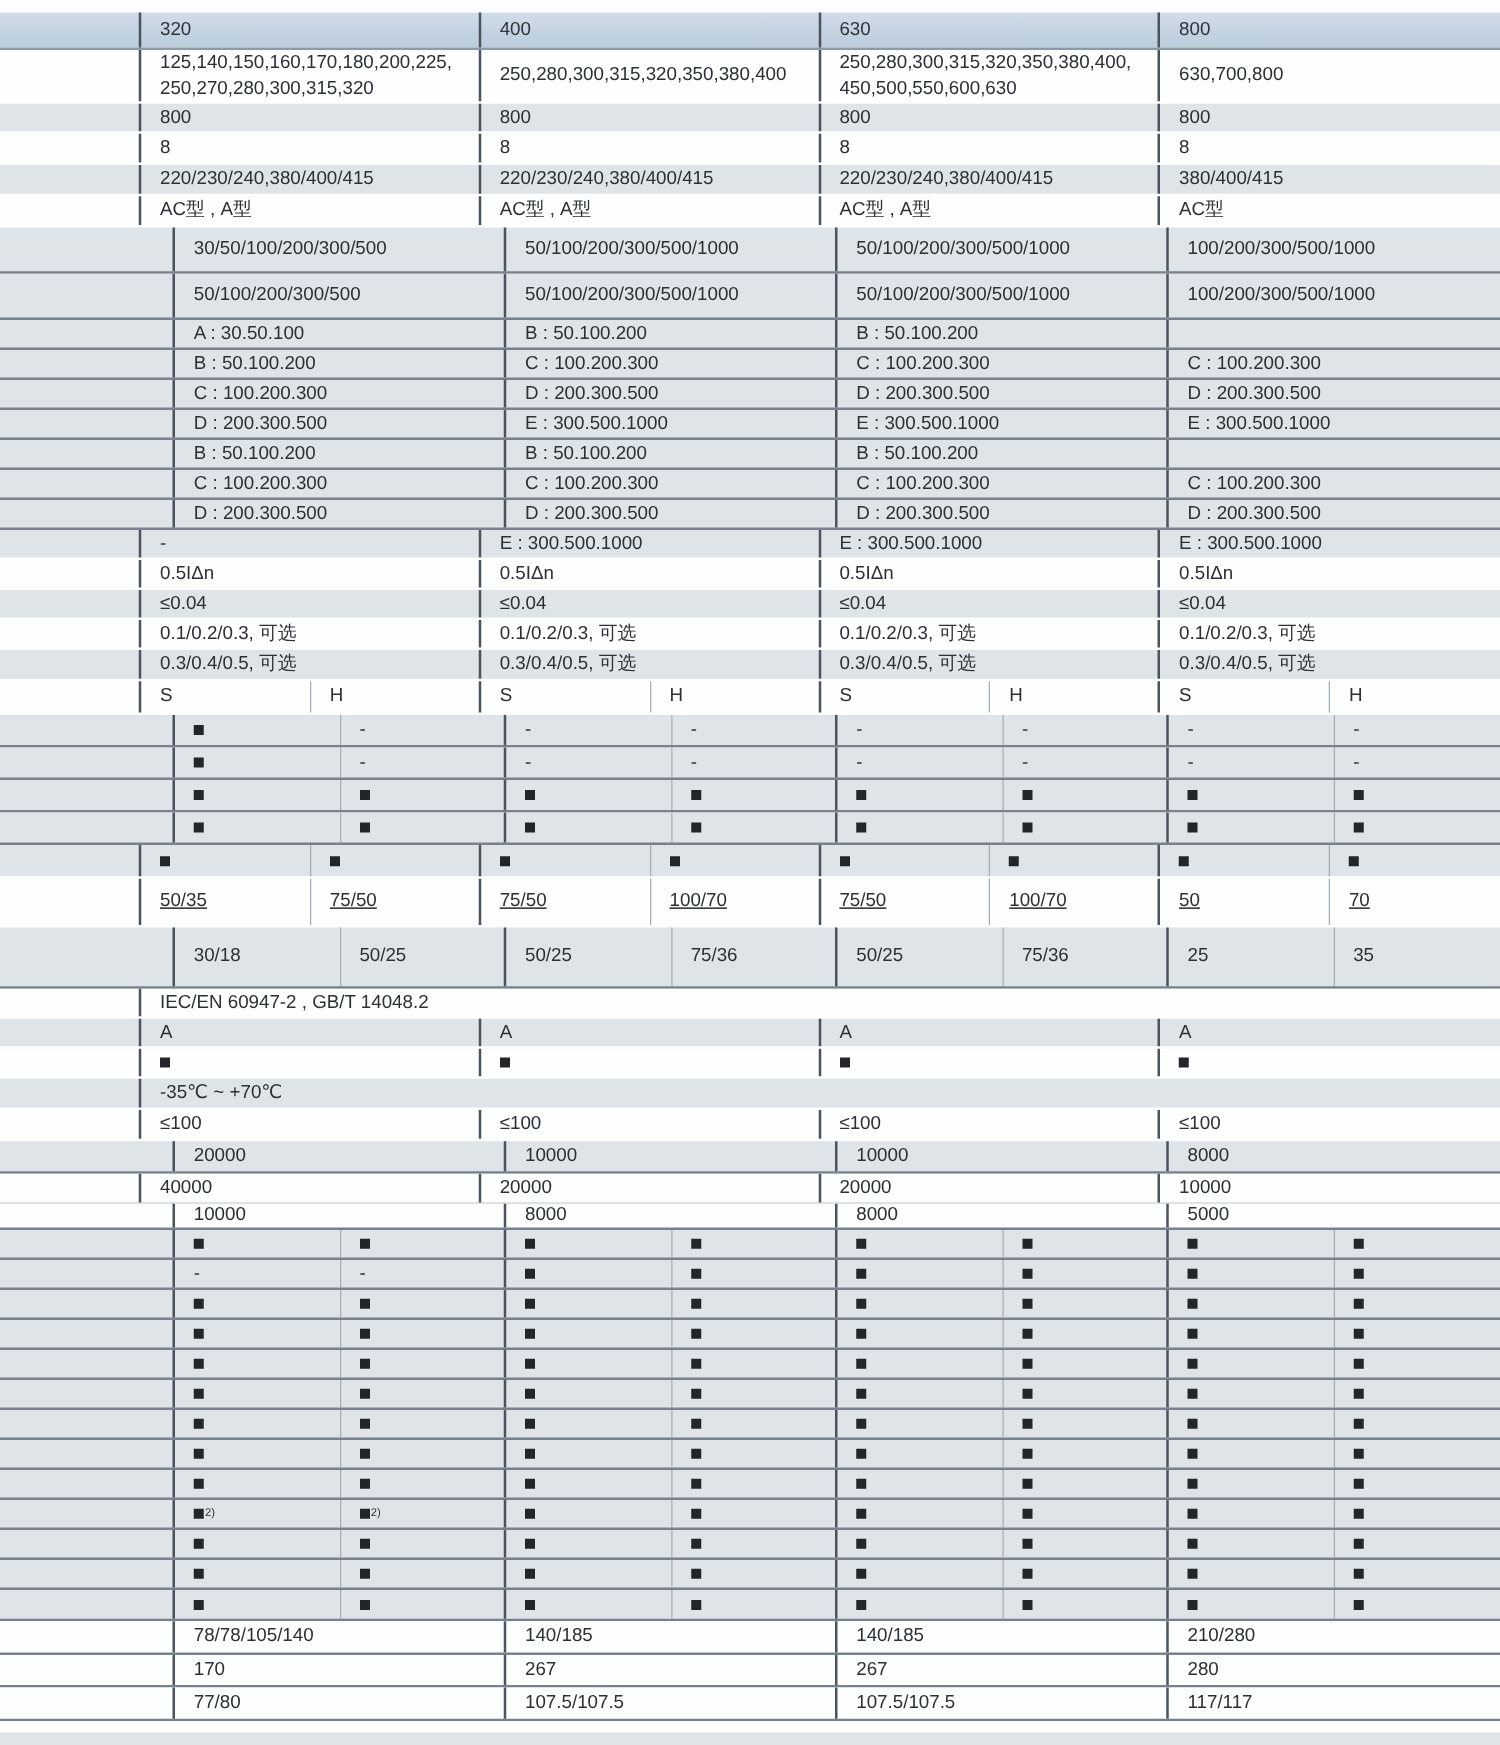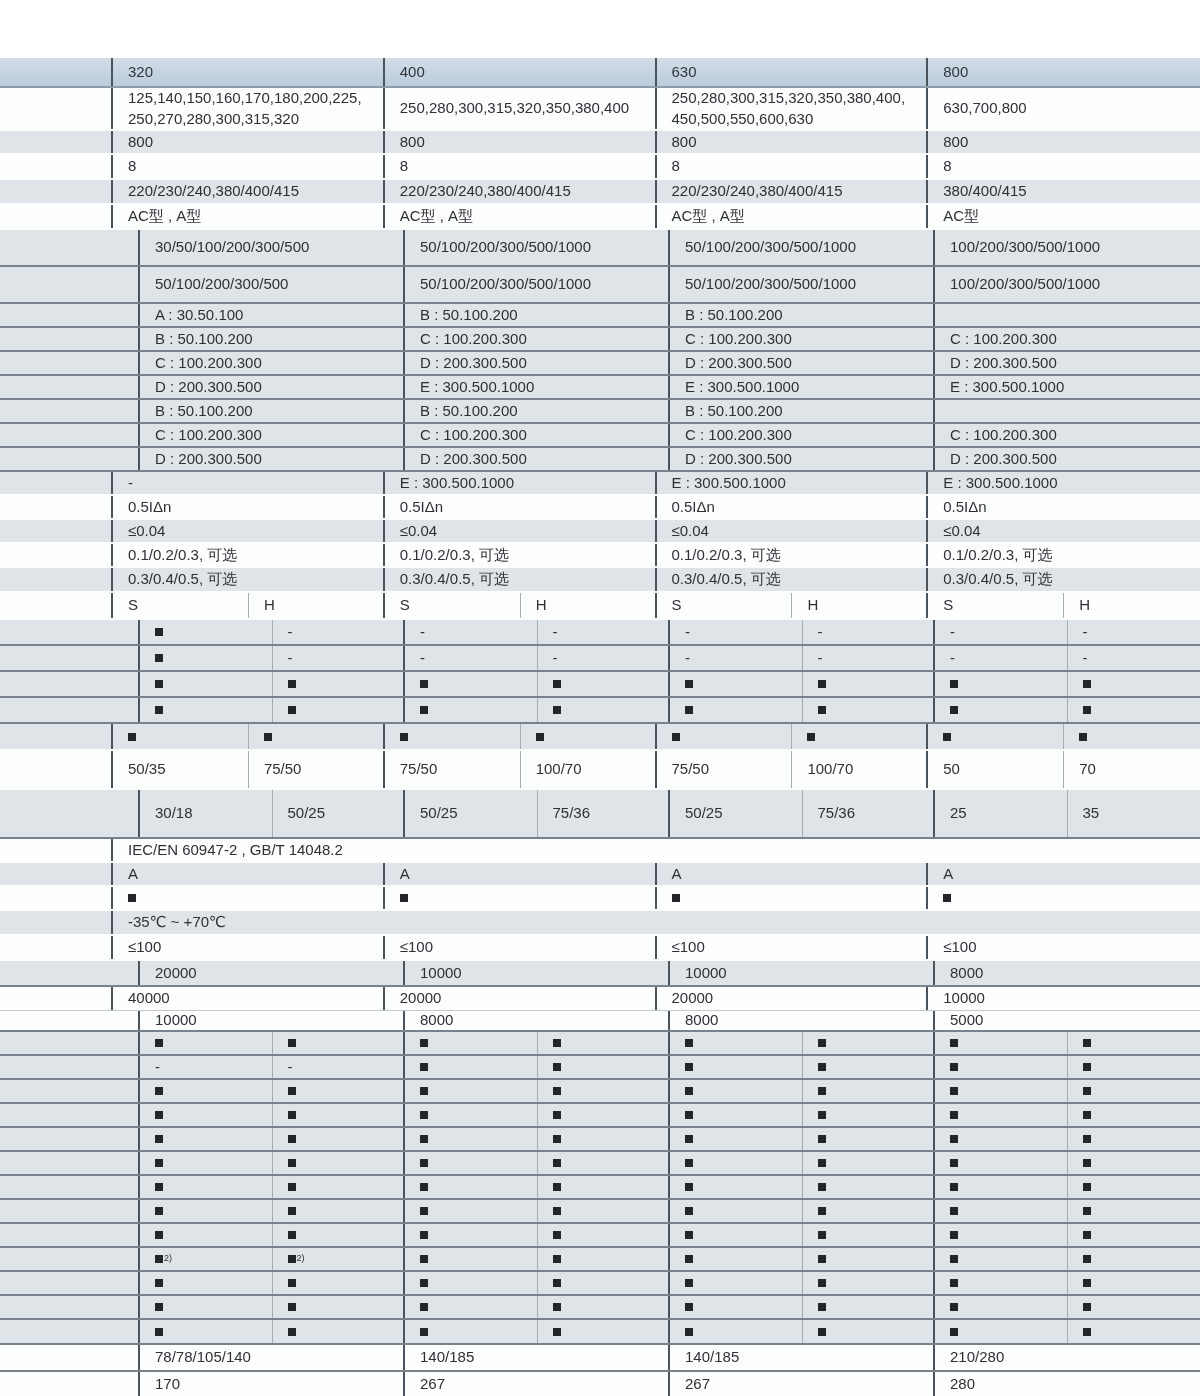--- a/index.html
+++ b/index.html
@@ -6,21 +6,21 @@
   body{width:1200px;font-family:"Liberation Sans","DejaVu Sans",sans-serif;}
   #page{width:1200px;height:1396px;overflow:hidden;background:#fff;}
   .pad-top{height:10px;background:#fff;}
   .row{display:grid;grid-template-columns:113px repeat(8,1fr);width:1200px;box-sizing:border-box;}
   .bg-g{background:#dfe4e9;}
   .bg-w{background:#fdfefe;}
   .bg-h{background:linear-gradient(180deg,#d3dde8 0%,#c3d2e1 60%,#bccddd 100%);}
   .sep-w{border-bottom:2px solid #ffffff;}
   .sep-d{border-bottom:2px solid #78828c;padding-left:27px;}
   .sep-l{border-bottom:1px solid #c3cad0;}
-  .sep-h{border-bottom:2px solid #8e9aa6;margin-top:48px;}
+  .sep-h{border-bottom:2px solid #8e9aa6;}
   .cell{display:flex;align-items:center;padding-left:15px;padding-right:4px;
         font-size:15px;color:#2c3136;box-sizing:border-box;white-space:pre-line;
         line-height:1.35;overflow:hidden;}
   .cell.hd{font-size:15px;color:#30353a;}
   .b-sub{border-right:1px solid #a6aeb5;}
   .b-main{border-right:2px solid #4b545d;}
   .label-cell{padding:0;border-right:2px solid #4b545d;}
   .sq{width:8px;height:8px;background:#22262a;display:inline-block;flex:0 0 auto;}
   .sup{font-size:9px;line-height:1;align-self:flex-start;margin-top:6px;margin-left:1px;color:#2c3136;}
   .gap-bottom{height:9px;background:#fff;}
@@ -233,21 +233,21 @@
         <div class="cell label-cell"></div>
         <div class="cell b-sub" style="grid-column: span 1;"><span class="sq"></span></div>
         <div class="cell b-main" style="grid-column: span 1;"><span class="sq"></span></div>
         <div class="cell b-sub" style="grid-column: span 1;"><span class="sq"></span></div>
         <div class="cell b-main" style="grid-column: span 1;"><span class="sq"></span></div>
         <div class="cell b-sub" style="grid-column: span 1;"><span class="sq"></span></div>
         <div class="cell b-main" style="grid-column: span 1;"><span class="sq"></span></div>
         <div class="cell b-sub" style="grid-column: span 1;"><span class="sq"></span></div>
         <div class="cell" style="grid-column: span 1;"><span class="sq"></span></div>
       </div>
-      <div class="row bg-w sep-w" style="height: 39px;">
+      <div class="row bg-w sep-w" style="height: 39px; text-decoration: underline;">
         <div class="cell label-cell"></div>
         <div class="cell b-sub" style="grid-column: span 1;">50/35</div>
         <div class="cell b-main" style="grid-column: span 1;">75/50</div>
         <div class="cell b-sub" style="grid-column: span 1;">75/50</div>
         <div class="cell b-main" style="grid-column: span 1;">100/70</div>
         <div class="cell b-sub" style="grid-column: span 1;">75/50</div>
         <div class="cell b-main" style="grid-column: span 1;">100/70</div>
         <div class="cell b-sub" style="grid-column: span 1; text-align: right;">50</div>
         <div class="cell" style="grid-column: span 1;">70</div>
       </div>

